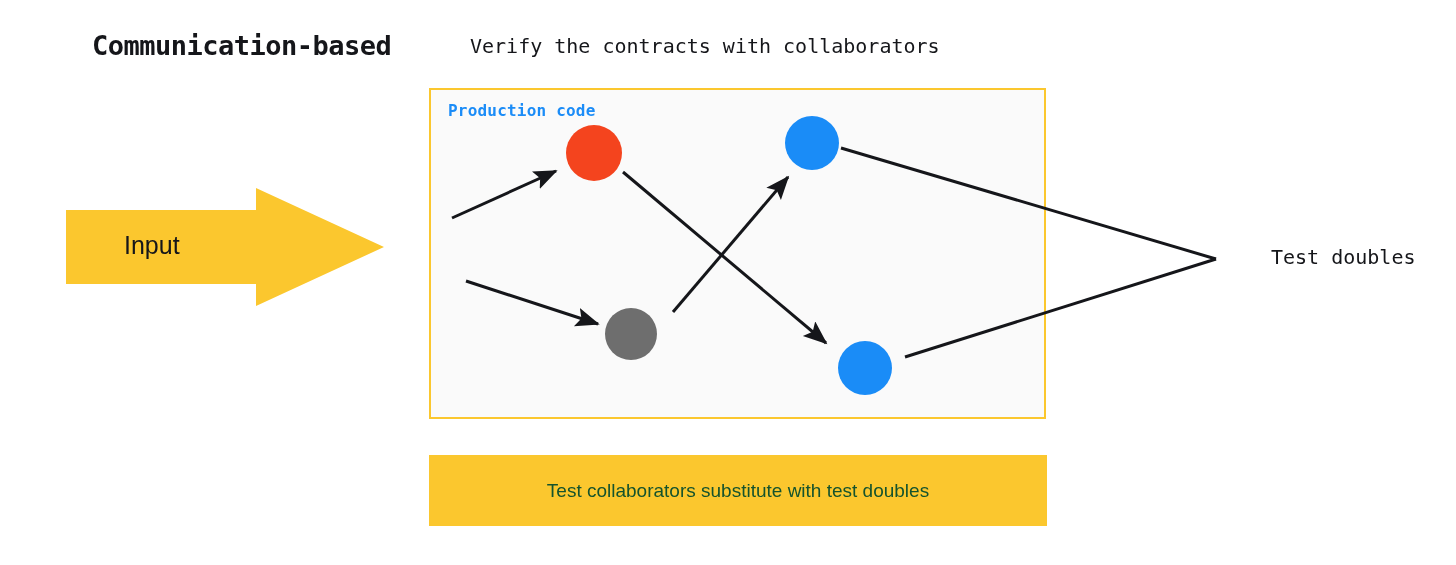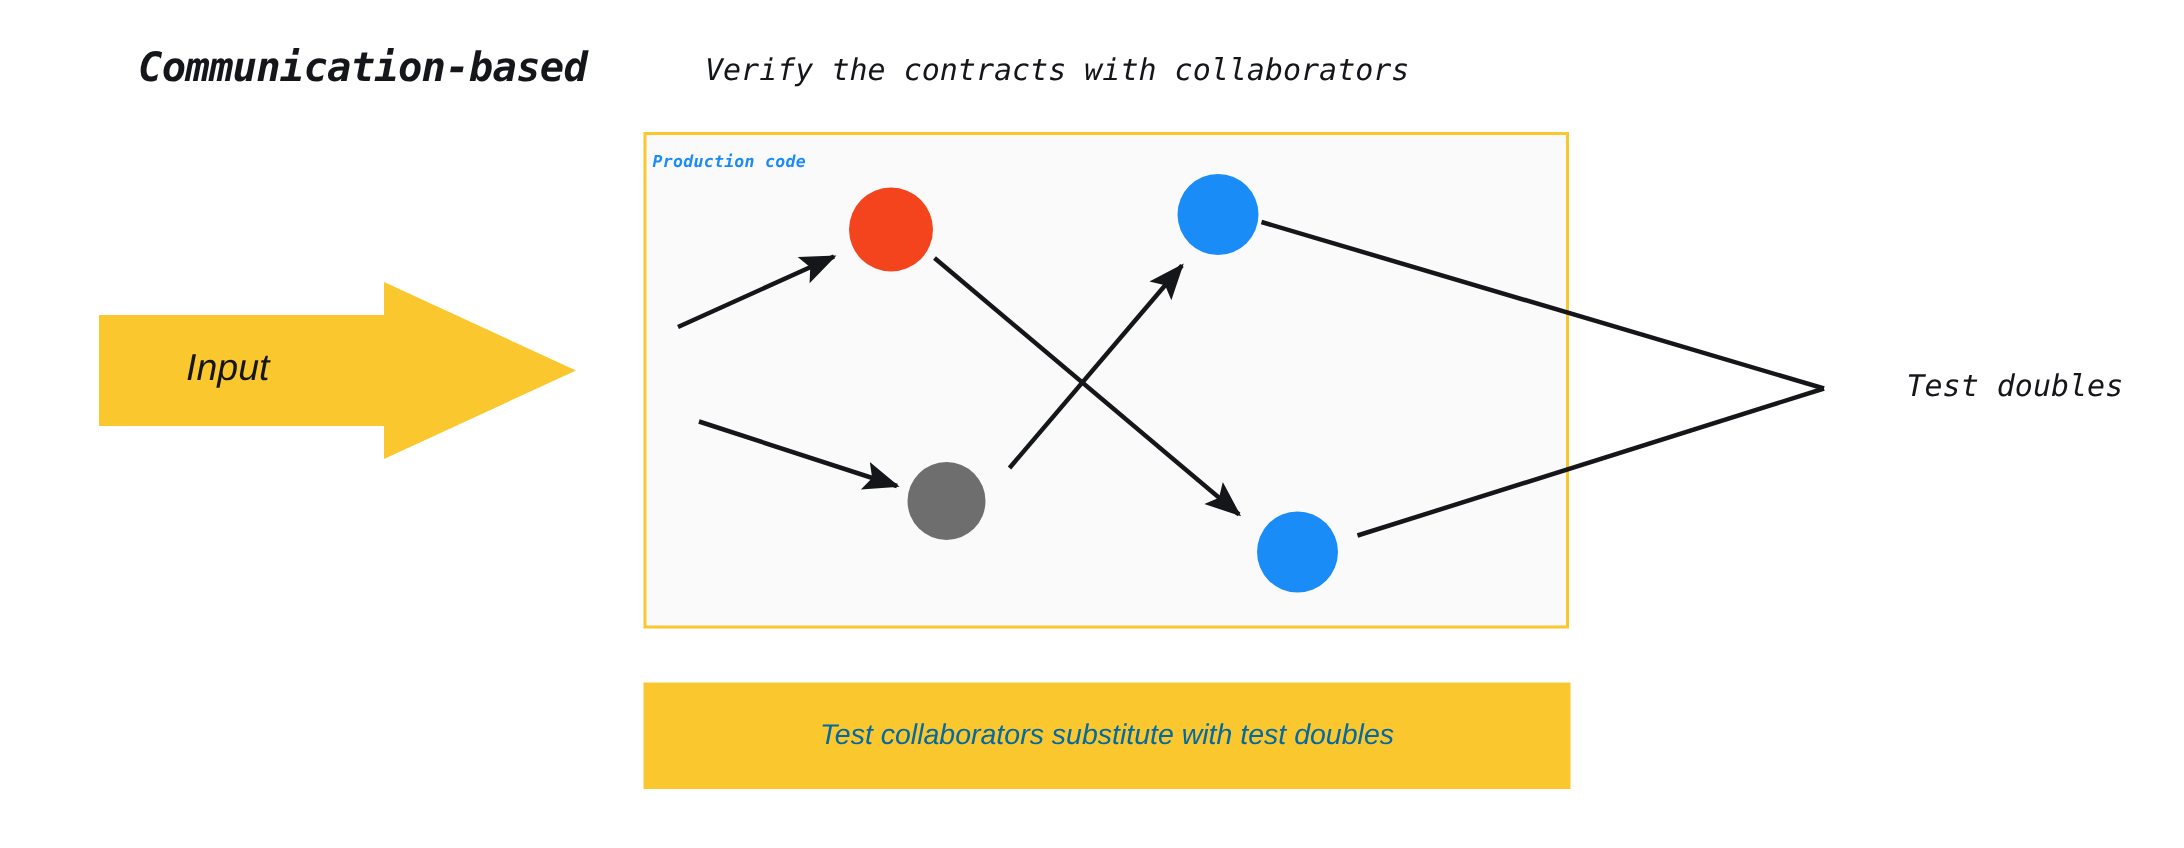--- a/index.html
+++ b/index.html
@@ -12,21 +12,20 @@
     height: 565px;
     position: relative;
     overflow: hidden;
     font-family: "Liberation Sans", sans-serif;
   }
   #stage {
     position: absolute;
     left: 0; top: 0;
     width: 1212px;
     height: 565px;
-    font-style: italic;
   }
   .abs { position: absolute; }
 
   
   #title {
     left: 92px;
     top: 30px;
     font-family: "DejaVu Sans Mono", monospace;
     font-size: 27px;
     font-weight: 700;
@@ -65,24 +64,24 @@
   #prod-box {
     left: 429px;
     top: 88px;
     width: 617px;
     height: 331px;
     background: #fafafa;
     border: 2px solid #fbc72e;
     box-sizing: border-box;
   }
   #prod-label {
-    left: 435px;
+    left: 448px;
     top: 101px;
     font-family: "DejaVu Sans Mono", monospace;
-    font-size: 11px;
+    font-size: 16px;
     font-weight: 700;
     color: #1b8cf7;
     letter-spacing: 0.2px;
     white-space: nowrap;
   }
 
   
   .node {
     border-radius: 50%;
   }
@@ -105,21 +104,21 @@
     width: 618px;
     height: 71px;
     background: #fbc72e;
     display: flex;
     align-items: center;
     justify-content: center;
   }
   #bottom-banner-text {
     font-family: "Liberation Sans", sans-serif;
     font-size: 19px;
-    color: #0369a1;
+    color: #14532d;
     white-space: nowrap;
   }
 
   svg { display: block; }
   #edges { position: absolute; left: 0; top: 0; pointer-events: none; }
 </style>
 </head>
 <body>
 
 <div id="stage">

